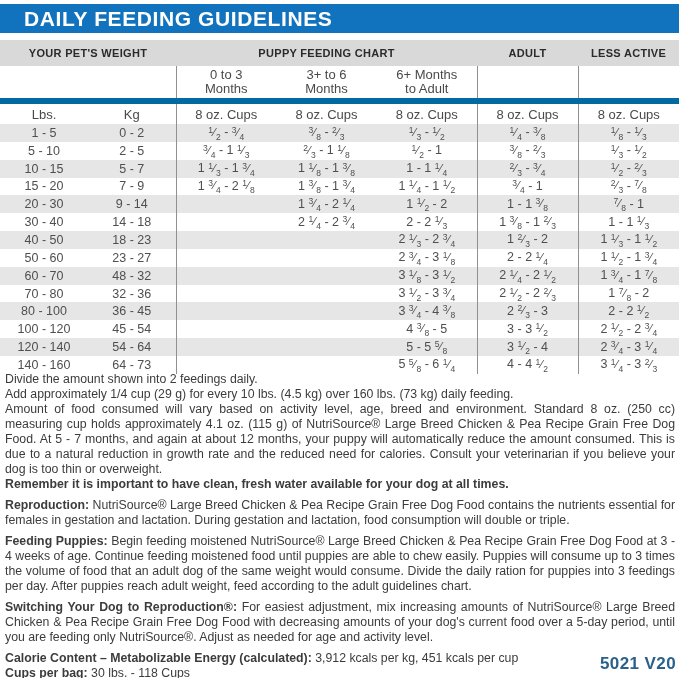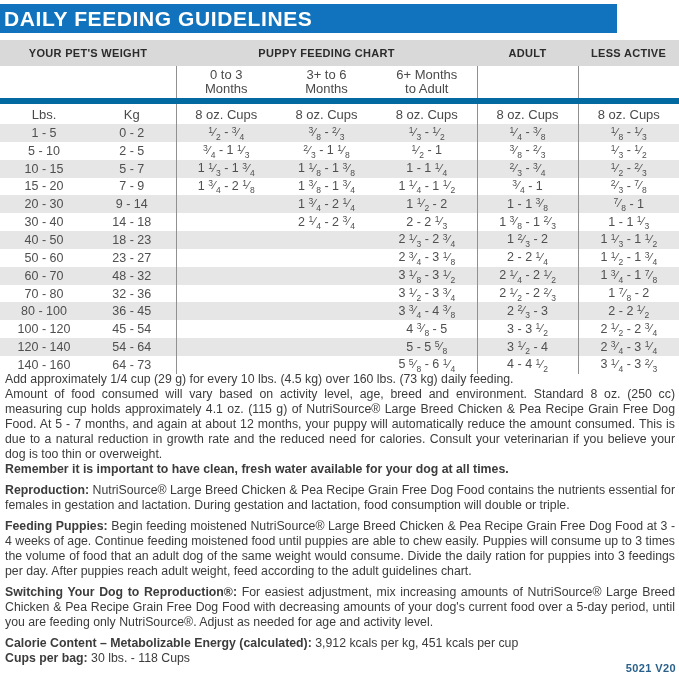--- a/index.html
+++ b/index.html
@@ -1,20 +1,20 @@
 <!DOCTYPE html>
 <html style="--blue: #1173bd;"><head>
 <meta charset="utf-8">
 <style>
   html,body{margin:0;padding:0;background:#ffffff;}
   body{width:679px;height:678px;font-family:"Liberation Sans",sans-serif;}
   .sheet{position:relative;width:679px;height:678px;background:#fff;overflow:hidden;}
 
-  .title-bar{position:absolute;top:4px;left:0;width:617px;height:29px;background:var(--blue,#1173bd);
-    display:flex;align-items:center;box-sizing:border-box;padding-left:4px;}
+  .title-bar{position:absolute;top:4px;left:0;width:679px;height:29px;background:var(--blue,#1173bd);
+    display:flex;align-items:center;box-sizing:border-box;padding-left:24px;}
   .title-bar span{color:#fff;font-weight:bold;font-size:21px;letter-spacing:.6px;}
 
   table.feed{position:absolute;top:40px;left:0;width:679px;border-collapse:collapse;table-layout:fixed;}
   table.feed th,table.feed td{padding:0;text-align:center;font-weight:normal;}
 
   tr.group-row th{background:#d9d9d9;height:26px;font-size:11px;font-weight:bold;color:#2b2b2b;letter-spacing:.3px;}
   tr.age-row th{height:32px;font-size:13px;color:#4a4a4a;line-height:14.5px;white-space:pre-line;
     border-bottom:6px solid #0369a1;}
   tr.unit-row th{height:20px;font-size:13px;color:#4a4a4a;}
   .vl{border-left:1px solid #909090;}
@@ -25,21 +25,21 @@
   .fr sup{font-size:8.5px;vertical-align:3.5px;}
   .fr .sl{font-size:11.5px;margin:0 .5px;}
   .fr sub{font-size:8.5px;vertical-align:-3.5px;}
 
   .notes{position:absolute;top:372px;left:5px;width:670px;color:#3c3c3c;font-size:12.3px;line-height:15px;}
   .notes p{margin:0;}
   .just{text-align:justify;}
   .bold{font-weight:bold;}
   .gap{margin-top:6px !important;}
   .lead{font-weight:bold;text-align:right;}
-  .code{position:absolute;right:3px;bottom:4px;color:#29618b;font-weight:bold;font-size:11px;letter-spacing:.4px;}
+  .code{position:absolute;right:3px;bottom:4px;color:#29618b;font-weight:bold;font-size:17px;letter-spacing:.4px;}
 </style>
 </head>
 <body>
 
 <div class="sheet">
 
   <header class="title-bar">
     <span>DAILY FEEDING GUIDELINES</span>
   </header>
 
@@ -205,20 +205,21 @@
           <td class="vl"></td>
           <td></td>
           <td>5 <span class="fr"><sup>5</sup><span class="sl">⁄</span><sub>8</sub></span> - 6 <span class="fr"><sup>1</sup><span class="sl">⁄</span><sub>4</sub></span></td>
           <td class="vl">4 - 4 <span class="fr"><sup>1</sup><span class="sl">⁄</span><sub>2</sub></span></td>
           <td class="vl">3 <span class="fr"><sup>1</sup><span class="sl">⁄</span><sub>4</sub></span> - 3 <span class="fr"><sup>2</sup><span class="sl">⁄</span><sub>3</sub></span></td>
         </tr>
       </tbody>
   </table>
 
   <section class="notes">
+    <p>Divide the amount shown into 2 feedings daily.</p>
     <p>Add approximately 1/4 cup (29 g) for every 10 lbs. (4.5 kg) over 160 lbs. (73 kg) daily feeding.</p>
     <p class="just">Amount of food consumed will vary based on activity level, age, breed and environment. Standard 8 oz. (250 cc) measuring cup holds approximately 4.1 oz. (115 g) of NutriSource® Large Breed Chicken &amp; Pea Recipe Grain Free Dog Food. At 5 - 7 months, and again at about 12 months, your puppy will automatically reduce the amount consumed. This is due to a natural reduction in growth rate and the reduced need for calories. Consult your veterinarian if you believe your dog is too thin or overweight.</p>
     <p class="bold">Remember it is important to have clean, fresh water available for your dog at all times.</p>
 
     <p class="just gap"><span class="lead">Reproduction:</span> <span>NutriSource® Large Breed Chicken &amp; Pea Recipe Grain Free Dog Food contains the nutrients essential for females in gestation and lactation. During gestation and lactation, food consumption will double or triple.</span></p>
 
     <p class="just gap"><span class="lead">Feeding Puppies:</span> <span>Begin feeding moistened NutriSource® Large Breed Chicken &amp; Pea Recipe Grain Free Dog Food at 3 - 4 weeks of age. Continue feeding moistened food until puppies are able to chew easily. Puppies will consume up to 3 times the volume of food that an adult dog of the same weight would consume. Divide the daily ration for puppies into 3 feedings per day. After puppies reach adult weight, feed according to the adult guidelines chart.</span></p>
 
     <p class="just gap"><span class="lead">Switching Your Dog to Reproduction®:</span> <span>For easiest adjustment, mix increasing amounts of NutriSource® Large Breed Chicken &amp; Pea Recipe Grain Free Dog Food with decreasing amounts of your dog's current food over a 5-day period, until you are feeding only NutriSource®. Adjust as needed for age and activity level.</span></p>
 

